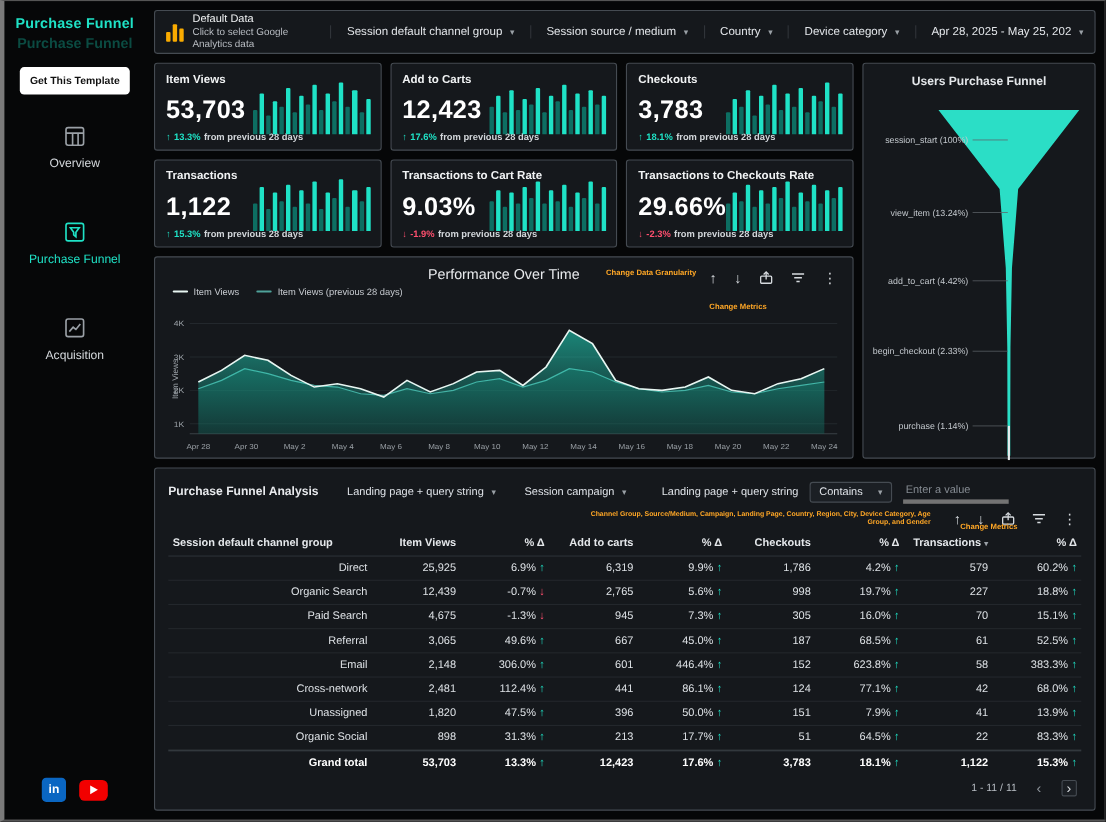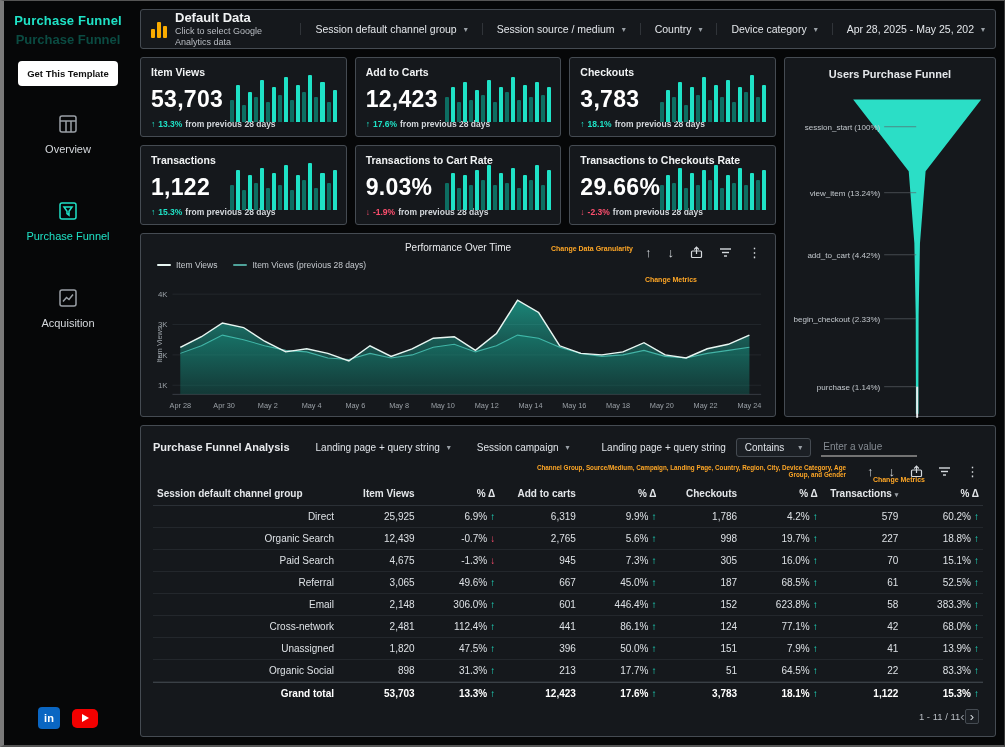--- a/index.html
+++ b/index.html
@@ -30,21 +30,21 @@
   .soc-yt .play{width:0;height:0;border-left:7px solid #fff;border-top:4.5px solid transparent;border-bottom:4.5px solid transparent}
   
   .main{flex:1;display:flex;flex-direction:column;gap:8px;padding:8px;min-width:0}
   .card{background:#15181c;border:1px solid #454b52;border-radius:3px}
   
   .topbar{height:38px;flex:none;display:flex;align-items:center;padding:0 10px}
   .ds{display:flex;align-items:center;gap:8px;cursor:pointer}
   .ds-icon{display:flex;align-items:flex-end;gap:2px;height:18px}
   .ds-icon i{display:block;width:4px;background:#f9ab00;border-radius:1px}
   .ds-icon i:nth-child(1){height:9px}.ds-icon i:nth-child(2){height:16px}.ds-icon i:nth-child(3){height:12px}
-  .ds-title{font-size:13px;font-weight:bold;color:#f1f3f4;line-height:1.2}
+  .ds-title{font-size:10px;font-weight:normal;color:#f1f3f4;line-height:1.2}
   .ds-sub{font-size:9px;color:#b8bcc2;line-height:1.2}
   .tb-filters{display:flex;align-items:center;margin-left:8px}
   .tb-filter{display:flex;align-items:center;gap:7px;font-size:10.5px;color:#e3e6ea;
     padding:0 14px;border-left:1px solid #303439;cursor:pointer;white-space:nowrap}
   .caret{color:#9aa0a6;font-size:8px}
   .tb-date{margin-left:auto;display:flex;align-items:center;gap:7px;font-size:10.5px;color:#e3e6ea;
     border-left:1px solid #303439;padding-left:14px;cursor:pointer;white-space:nowrap}
   
   .content-row{flex:1;display:flex;gap:8px;min-height:0}
   .left-col{flex:1;display:flex;flex-direction:column;gap:8px;min-width:0}
@@ -55,21 +55,21 @@
   .kpi-delta{position:absolute;left:10px;bottom:7px;font-size:8.5px;display:flex;gap:3px;align-items:center}
   .kpi-delta .arrow,.kpi-delta .pct{font-weight:bold}
   .kpi-delta.up .arrow,.kpi-delta.up .pct{color:#1fe2c6}
   .kpi-delta.down .arrow,.kpi-delta.down .pct{color:#ff4f6e}
   .kpi-delta .note{color:#d3d7db;font-weight:bold}
   .spark{position:absolute;right:9px;top:14px;width:52%;height:50px;display:flex;align-items:flex-end;gap:2px}
   .spark i{flex:1;background:#1fe2c6;border-radius:1px 1px 0 0;min-width:2px}
   .spark i.dim{background:#0d6e62}
   
   .chart-card{flex:1;position:relative;padding:6px 10px;box-sizing:border-box;min-height:0}
-  .chart-title{text-align:center;font-size:10px;color:#e8eaed;margin-top:2px}
+  .chart-title{text-align:center;font-size:13px;color:#e8eaed;margin-top:2px}
   .chart-tools{position:absolute;top:12px;right:14px;display:flex;gap:16px;align-items:center}
   .tool{color:#d6dade;font-size:13px;line-height:1;cursor:pointer}
   .tool svg{display:block}
   .anno{color:#ffa726;font-weight:bold;font-size:7px;position:absolute;white-space:nowrap}
   .anno-gran{top:-1px;right:128px}
   .anno-met{top:30px;right:64px}
   .chart-legend{position:absolute;top:26px;left:16px;display:flex;gap:16px;align-items:center}
   .leg-item{display:flex;align-items:center;gap:5px;font-size:8.5px;color:#c7cbd0}
   .leg-swatch{width:14px;height:2px;border-radius:1px}
   .chart-wrap{position:absolute;left:8px;right:8px;top:44px;bottom:4px}
@@ -80,41 +80,41 @@
   .funnel-svg-wrap{flex:1;margin-top:4px}
   
   .table-card{height:312px;flex:none;padding:8px 12px;box-sizing:border-box;display:flex;flex-direction:column;position:relative}
   .tbl-head{display:flex;align-items:center;gap:26px;height:26px;flex:none}
   .tbl-title{font-size:11px;font-weight:bold;color:#e8eaed;white-space:nowrap}
   .tbl-filter{display:flex;align-items:center;gap:7px;font-size:10px;color:#dfe3e8;cursor:pointer;white-space:nowrap}
   .cond-group{display:flex;align-items:center;gap:10px;margin-left:6px}
   .cond-label{font-size:10px;color:#dfe3e8;white-space:nowrap}
   .cond-select{display:flex;align-items:center;gap:14px;font-size:10px;color:#dfe3e8;
     border:1px solid #454b52;border-radius:3px;padding:3px 8px;background:#1b1f24;cursor:pointer}
-  .cond-input{background:transparent;border:none;border-bottom:2px solid #737373;color:#dfe3e8;
+  .cond-input{background:transparent;border:none;border-bottom:4px solid #737373;color:#dfe3e8;
     font-family:inherit;font-size:10px;width:92px;padding:3px 2px;outline:none}
   .cond-input::placeholder{color:#858b92}
   .tbl-tools{display:flex;justify-content:flex-end;align-items:center;gap:15px;height:22px;flex:none;position:relative;padding-right:4px}
   .anno-dims{position:static;max-width:330px;white-space:normal;text-align:right;font-size:6.3px;line-height:1.15;margin-right:6px}
   .anno-met2{right:58px;top:16px}
   .thead,.tr{display:grid;grid-template-columns:185px repeat(8,1fr);align-items:center}
   .thead{border-bottom:1px solid #2b3036;flex:none}
   .th{font-size:10px;font-weight:bold;color:#e4e7ea;text-align:right;padding:6px 4px;cursor:pointer;white-space:nowrap}
   .th.first{text-align:left}
   .sortc{color:#9aa0a6;font-size:7px;margin-left:3px}
   .tbody{flex:1;display:flex;flex-direction:column}
   .tr{border-bottom:1px solid #23272c;flex:1;cursor:default}
   .tr.total{border-bottom:none;border-top:1px solid #3a4046;font-weight:bold}
   .td{font-size:10px;color:#dde1e5;text-align:right;padding:0 4px;white-space:nowrap}
   .td.first{text-align:right}
   .tr.total .td{font-weight:bold;color:#fff}
   .ar{margin-left:3px;font-weight:bold}
   .ar.up{color:#1fe2c6}
   .ar.down{color:#ff4f6e}
-  .tbl-footer{flex:none;height:24px;display:flex;align-items:center;justify-content:flex-end;padding-right:4px}
+  .tbl-footer{flex:none;height:24px;display:flex;align-items:center;justify-content:flex-end;gap:18px;padding-right:4px}
   .pg-text{font-size:9.5px;color:#b9bec4}
   .pg-btn{font-size:13px;color:#8d939a;cursor:pointer;line-height:1}
   .pg-btn.next{color:#d6dade;border:1px solid #454b52;border-radius:2px;padding:0 4px;background:#1b1f24}
 </style>
 </head>
 <body>
 
 <div class="app">
 
   <aside class="sidebar">

